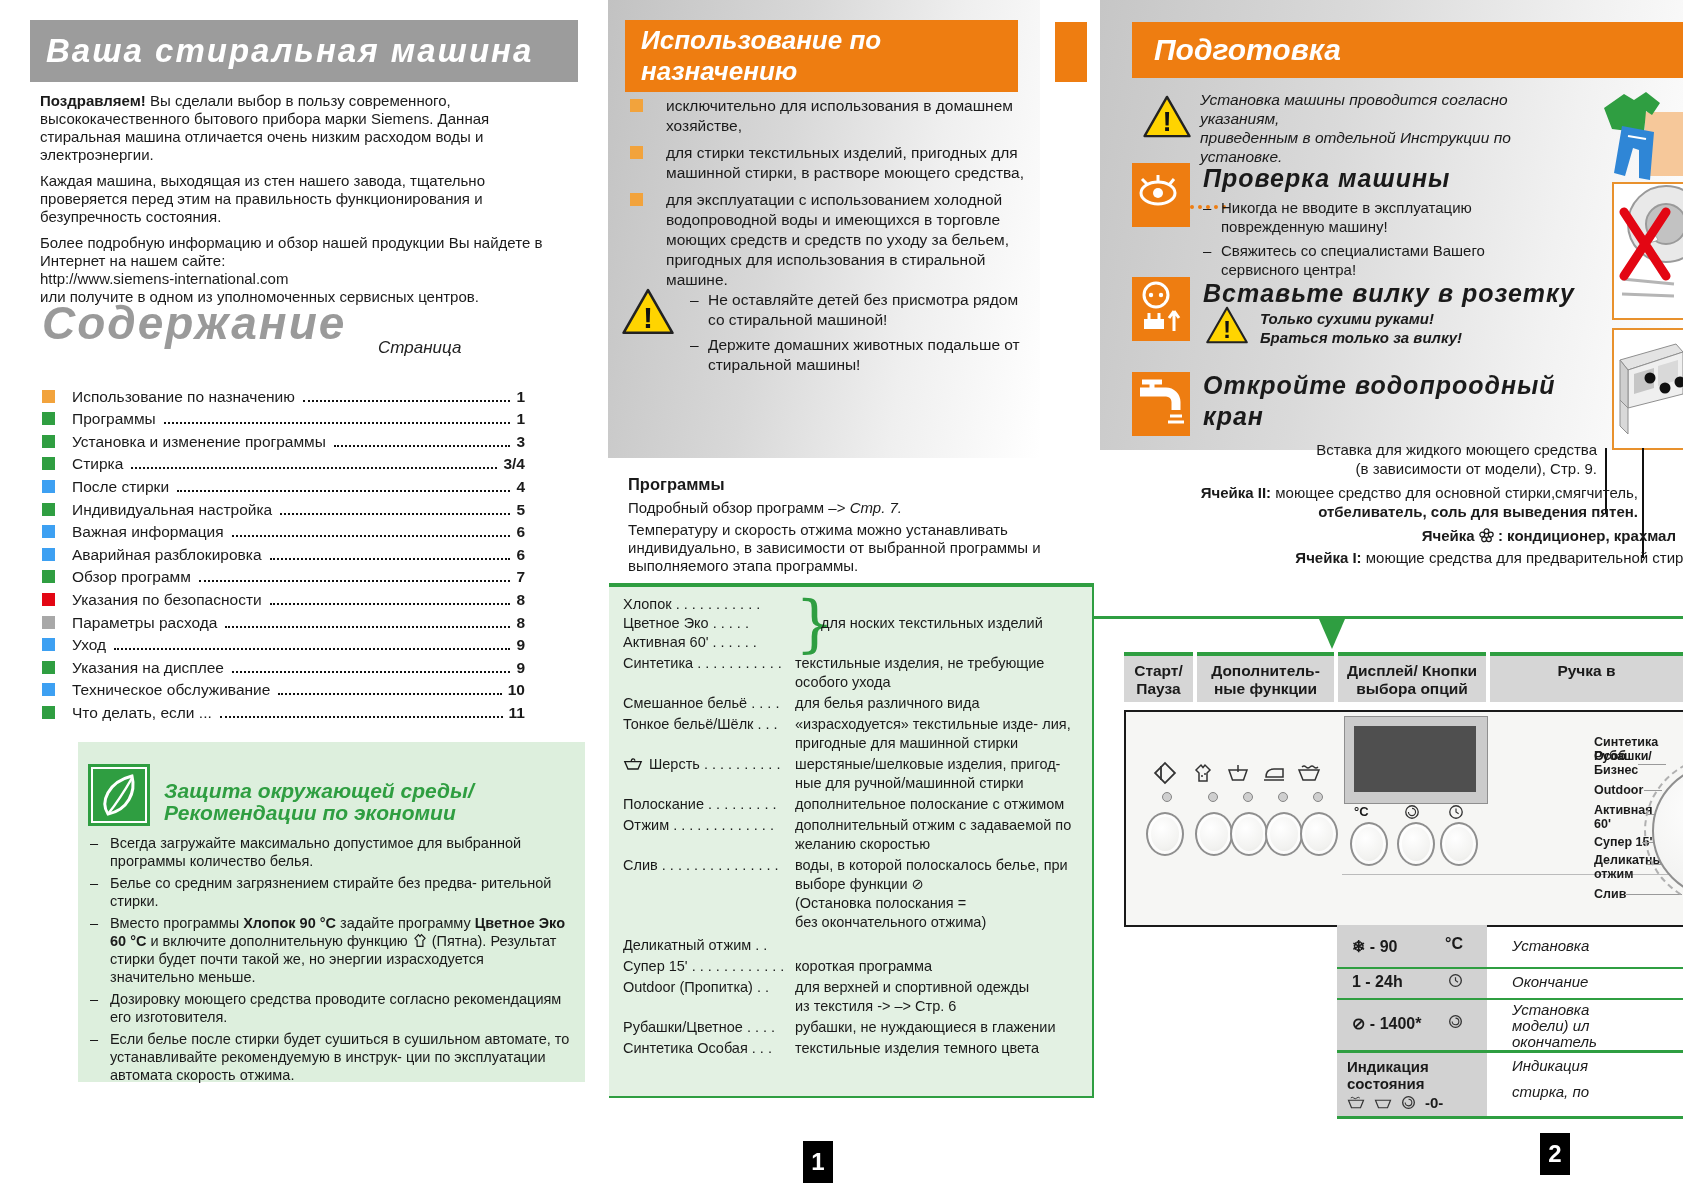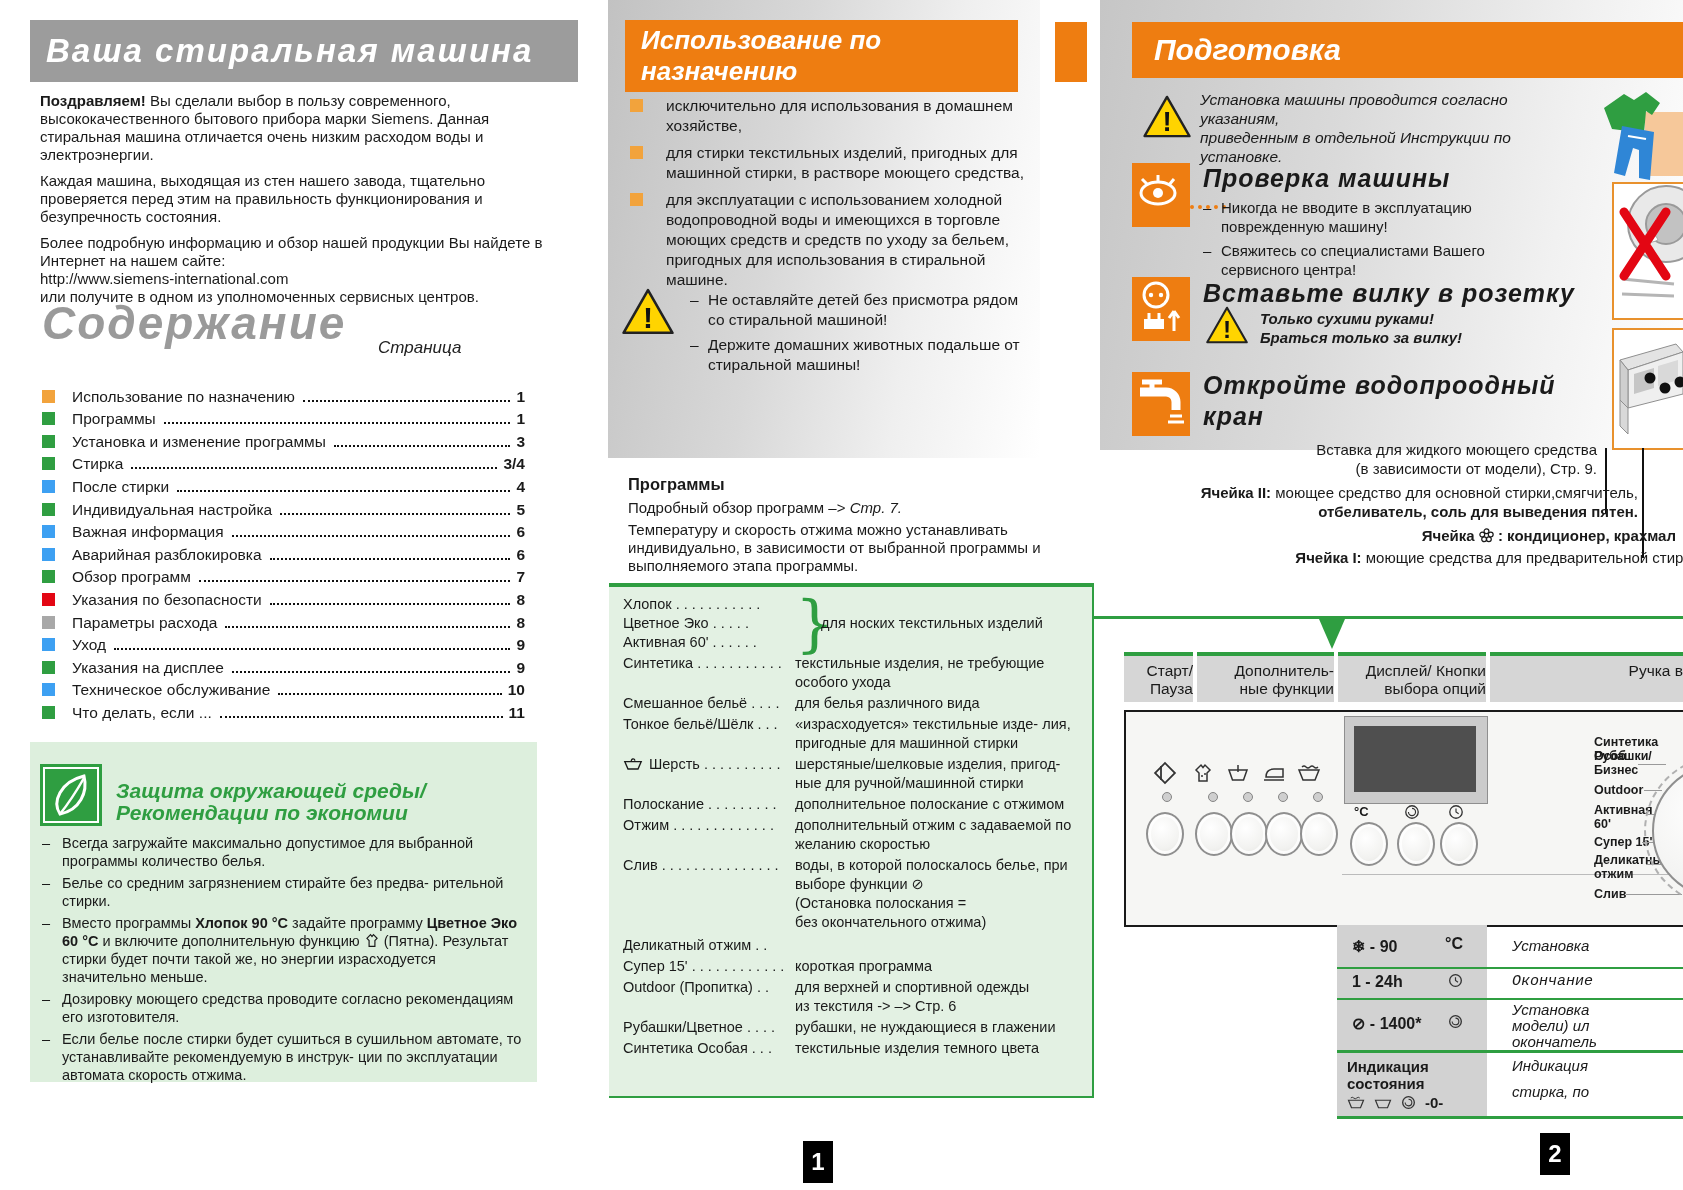--- a/index.html
+++ b/index.html
@@ -10,42 +10,42 @@
   .it{font-style:italic;}
   .pre{white-space:pre-line;}
   
   .lp-bar{background:#9c9c9c;color:#fff;font-style:italic;font-weight:bold;font-size:33px;
           line-height:62px;padding-left:16px;letter-spacing:2px;}
   .toc-title{color:#9a9a9a;font-weight:bold;font-style:italic;font-size:46px;letter-spacing:2px;}
   .toc-row{display:flex;align-items:flex-end;height:22.6px;font-size:15.5px;}
   .toc-sq{width:13px;height:13px;margin:0 17px 3px 0;flex:none;}
   .toc-lead{flex:1;border-bottom:2px dotted #111;margin:0 6px 4px 8px;}
   .toc-pg{font-weight:bold;margin-bottom:0px;}
-  .eco-box{background:#ddefdd;}
+  .eco-box{background:#ddefdd;margin-left:48px;}
   .eco-item{position:relative;padding-left:20px;margin-bottom:4px;font-size:14.5px;line-height:18px;}
   .eco-item:before{content:"–";position:absolute;left:0;top:0;}
   .dash-item{position:relative;padding-left:18px;margin-bottom:5px;}
   .dash-item:before{content:"–";position:absolute;left:0;top:0;}
   
   .mid-bg{background:linear-gradient(100deg,#c2c2c2 0%,#d8d8d8 40%,#efefef 70%,#ffffff 100%);}
   .orange-bar{background:#ee7d11;color:#fff;font-weight:bold;font-style:italic;}
   .m-bullet{position:relative;padding-left:36px;margin-bottom:7px;font-size:15.5px;line-height:20px;}
   .m-sq{position:absolute;left:0;top:3px;width:13px;height:13px;background:#f2a33c;}
   .gtable{background:#e3f1e3;border-top:4px solid #2f9e41;border-right:2px solid #2f9e41;
           border-bottom:2px solid #2f9e41;font-size:14.5px;line-height:19px;}
   .t-row{display:flex;margin-bottom:2px;}
   .t-name{width:172px;flex:none;white-space:nowrap;}
   .t-desc{flex:1;white-space:pre-line;}
   .pgnum{background:#000;color:#fff;font-weight:bold;font-size:24px;text-align:center;line-height:42px;}
   
   .right-bg{background:linear-gradient(100deg,#c6c6c6 0%,#dadada 40%,#f1f1f1 75%,#ffffff 100%);}
   .r-head{font-weight:bold;font-style:italic;font-size:25px;letter-spacing:1px;}
   .icon-block{background:#ee7d11;}
-  .plabel{background:#d6d6d6;border-top:4px solid #2f9e41;font-weight:normal;font-size:15.5px;
-          line-height:18px;text-align:right;white-space:pre-line;padding-top:6px;box-sizing:border-box;}
+  .plabel{background:#d6d6d6;border-top:4px solid #2f9e41;font-weight:bold;font-size:15.5px;
+          line-height:18px;text-align:center;white-space:pre-line;padding-top:6px;box-sizing:border-box;}
   .panel{background:#f6f6f4;border:2px solid #1a1a1a;}
   .knob{border-radius:50%;border:2px solid #8f8f8f;background:radial-gradient(circle at 40% 35%,#ffffff 0%,#f2f2f0 60%,#e2e2de 100%);box-shadow:inset 0 0 0 3px rgba(255,255,255,.8);}
   .led{width:8px;height:8px;border-radius:50%;background:#cfcfcf;border:1px solid #858585;}
   .dial-lb{font-weight:bold;font-size:12.5px;line-height:13.5px;white-space:pre-line;}
   .gline{background:#2f9e41;}
   .set-desc{font-style:italic;font-size:15px;line-height:16px;white-space:pre-line;}
   .orange-frame{border:2px solid #e8912d;background:#fff;}
   svg{display:block;}
 </style>
 </head>
@@ -510,21 +510,21 @@
   <div class="abs b" style="left:1445px;top:935px;font-size:16px;">°C</div>
   <div class="abs set-desc" style="left:1512px;top:938px;">Установка</div>
 
   <div class="abs b" style="left:1352px;top:973px;font-size:16px;">1 - 24h</div>
   <div class="abs" style="left:1448px;top:973px;">
     <svg width="15" height="15" viewBox="0 0 18 18">
         <circle cx="9" cy="9" r="7" fill="none" stroke="#333" stroke-width="1.6"></circle>
         <path d="M9 5 V9 L12 11" fill="none" stroke="#333" stroke-width="1.4"></path>
       </svg>
   </div>
-  <div class="abs set-desc" style="left:1512px;top:974px;font-family:Liberation Mono, monospace;">Окончание</div>
+  <div class="abs set-desc" style="left:1512px;top:974px;">Окончание</div>
 
   <div class="abs b" style="left:1352px;top:1014px;font-size:16px;">⊘ - 1400*</div>
   <div class="abs" style="left:1448px;top:1014px;">
     <svg width="15" height="15" viewBox="0 0 18 18">
         <circle cx="9" cy="9" r="7" fill="none" stroke="#333" stroke-width="1.6"></circle>
         <path d="M9 9 m0 -4 a4 4 0 1 1 -4 4" fill="none" stroke="#333" stroke-width="1.3"></path>
       </svg>
   </div>
   <div class="abs set-desc" style="left:1512px;top:1002px;">Установка
 модели) ил

